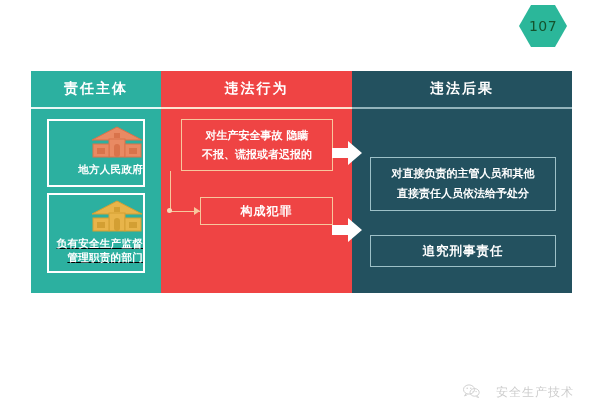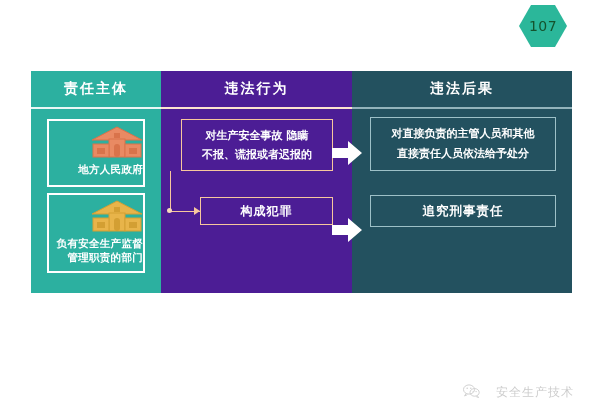--- a/index.html
+++ b/index.html
@@ -22,22 +22,22 @@
   }
 
   
   .diagram{
     position:absolute; left:31px; top:71px;
     width:586px; height:222px;
     display:flex;
   }
   .col{ position:relative; display:flex; flex-direction:column; }
   .col-subject{ width:130px; background:#2cb0a0; }
-  .col-act{ width:191px; background:#4c1d95; }
-  .col-result{ width:220px; background:#23515f; }
+  .col-act{ width:191px; background:#ef4444; }
+  .col-result{ width:220px; background:#23515f;gap:40px; }
 
   .col-head{
     height:38px; flex:0 0 38px;
     display:flex; align-items:center; justify-content:center;
     color:#ffffff; font-size:14px; font-weight:bold; letter-spacing:2px;
     box-sizing:border-box;
   }
   .col-subject .col-head{ border-bottom:2px solid #eaf7f5; }
   .col-act .col-head{ border-bottom:2px solid #fde3cf; }
   .col-result .col-head{ border-bottom:2px solid #93b3bb; }
@@ -45,21 +45,21 @@
   .col-body{ flex:1 1 auto; position:relative;padding-left:24px; }
 
   
   .subject-card{
     position:absolute; left:16px; width:98px;
     border:2px solid #ffffff; box-sizing:border-box;
     display:flex; flex-direction:column;
     align-items:flex-end; justify-content:flex-start;
   }
   .subject-card.one{ top:10px; height:68px; }
-  .subject-card.two{ top:84px; height:80px; }
+  .subject-card.two{ top:84px; height:80px;text-decoration:underline; }
 
   .house{ margin-top:5px; }
   .subject-label{
     color:#ffffff; font-size:10.5px; font-weight:bold;
     text-align:center; line-height:13px; letter-spacing:.3px;
     margin-top:1px;
   }
 
   
   .act-box{

